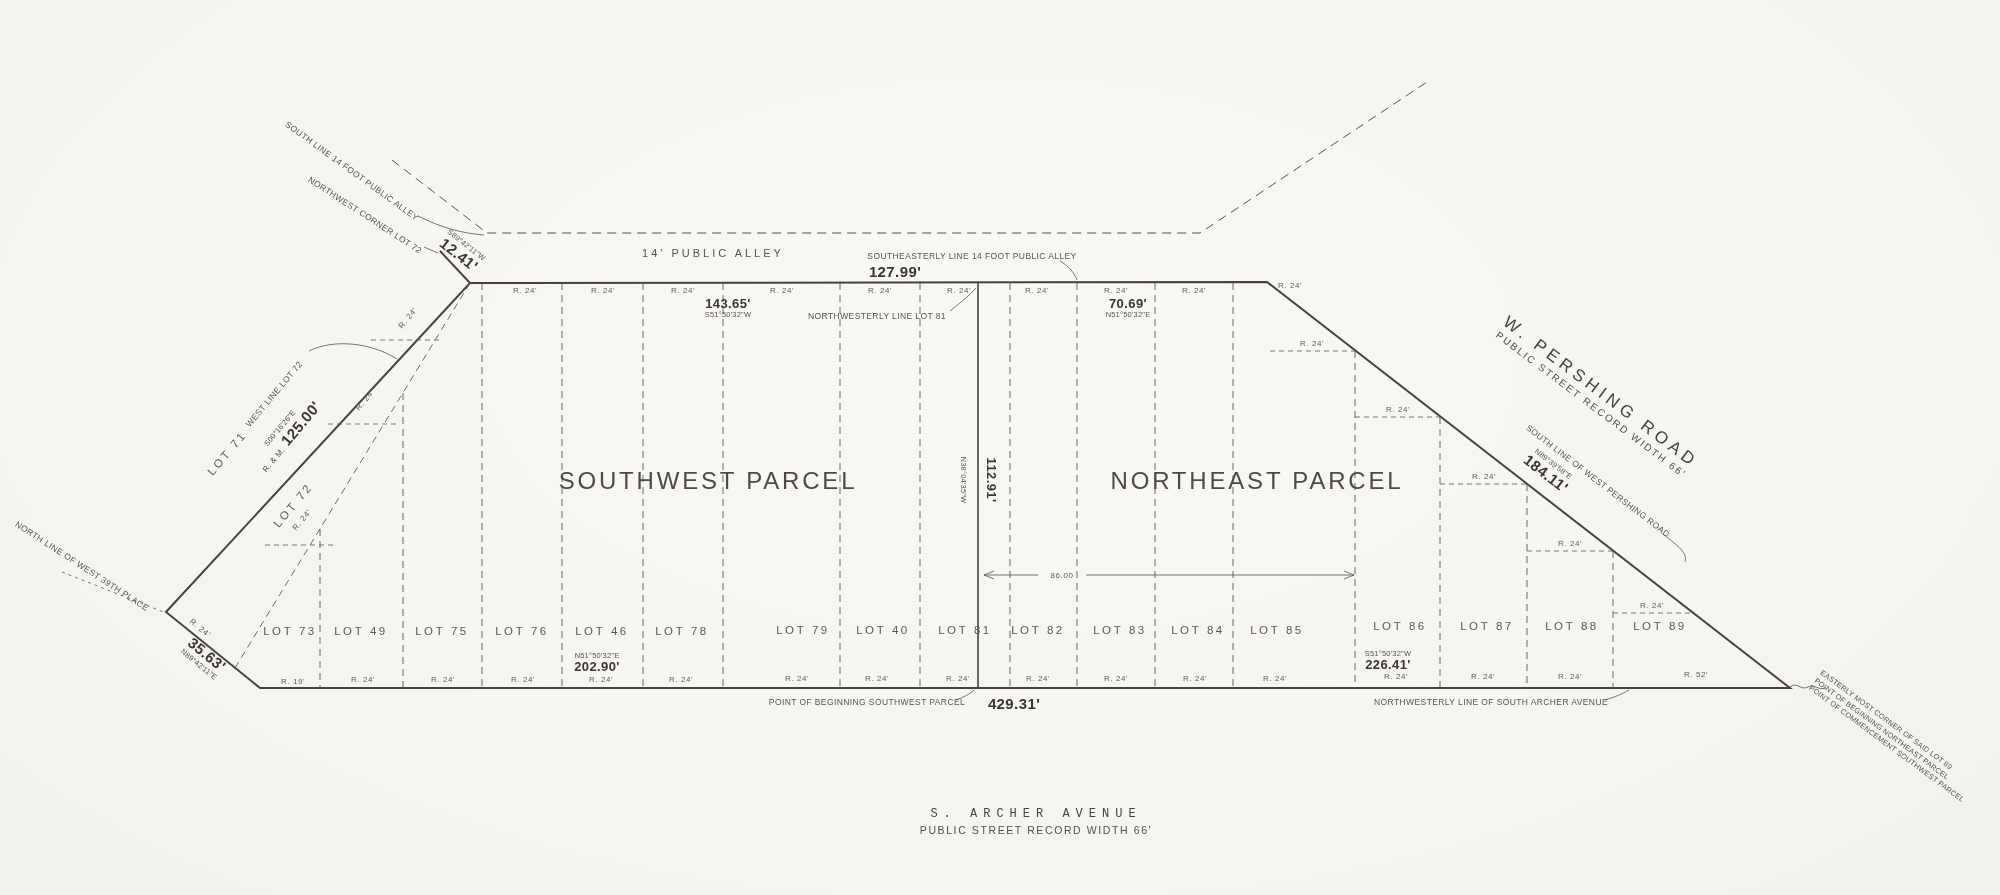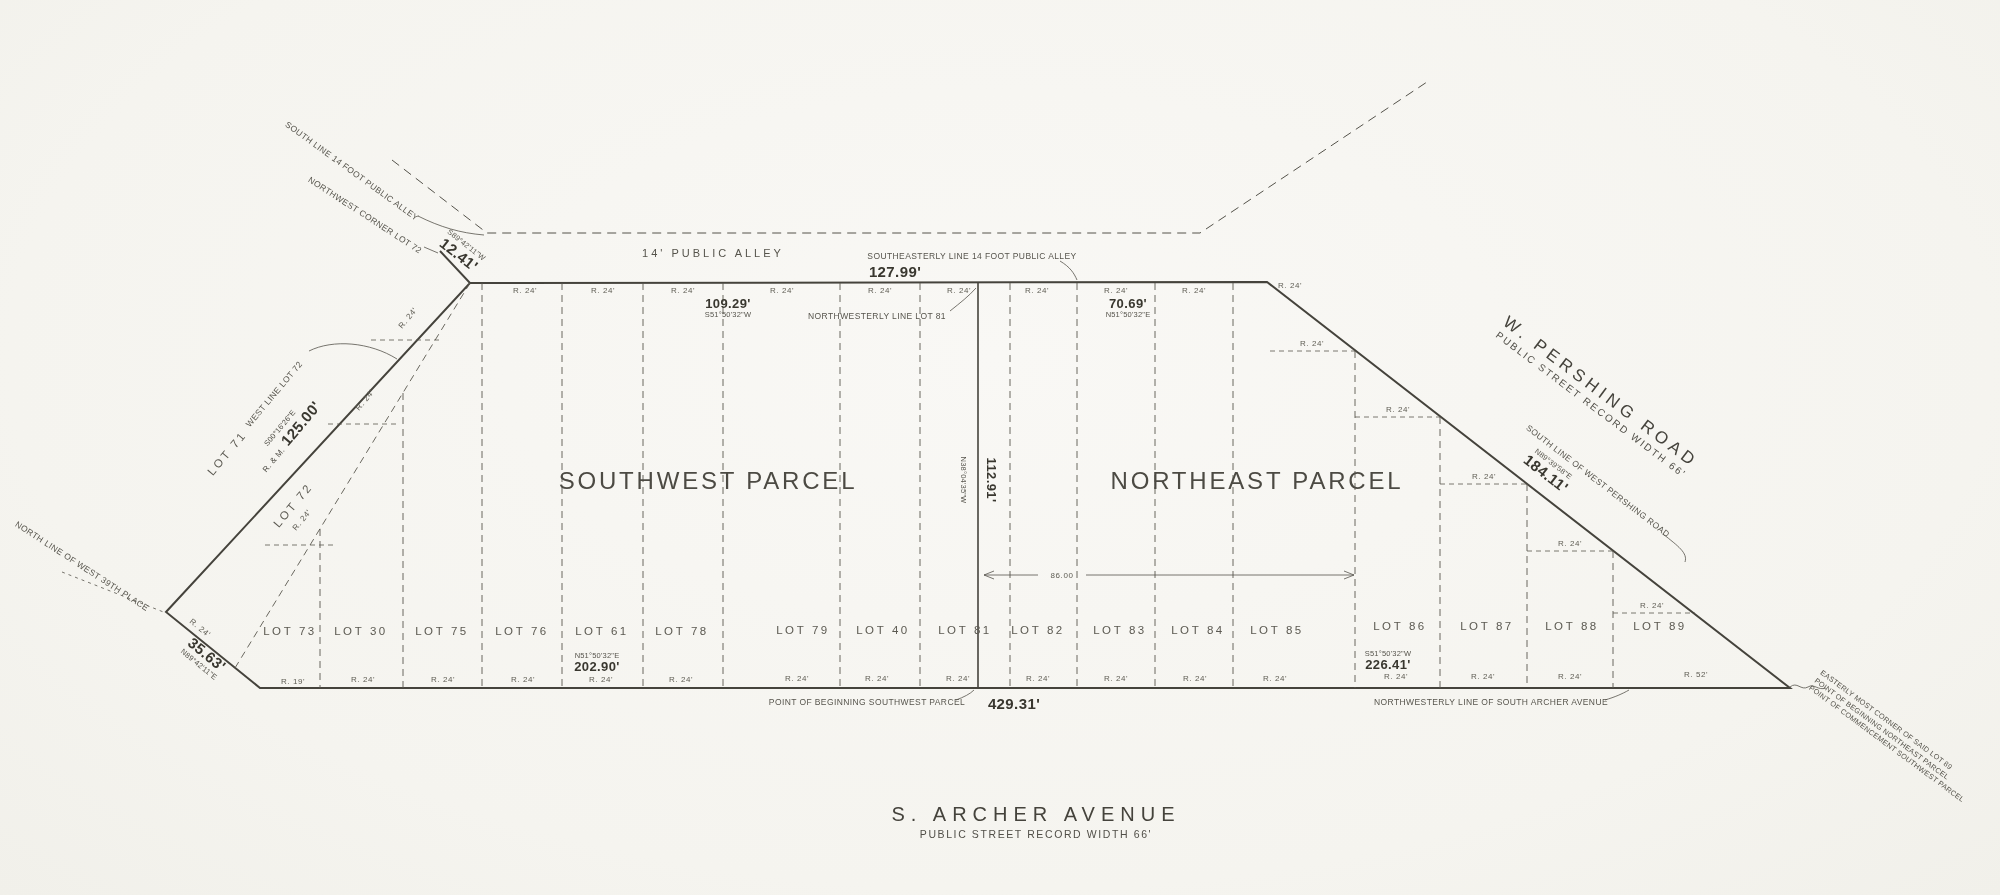--- a/index.html
+++ b/index.html
@@ -14,21 +14,21 @@
       color:#504e47;}
   .note{font-size:8.5px;letter-spacing:.4px;color:#56544c;}
   .tick{font-size:8px;letter-spacing:.6px;color:#5e5c53;}
   .lot{font-size:11.5px;letter-spacing:2.6px;color:#5b5951;}
   .dim{font-weight:bold;font-size:13px;letter-spacing:.4px;color:#39372f;}
   .dim-lg{font-size:15px;}
   .dim-sm{font-size:8px;font-weight:normal;color:#504e47;}
   .brg{font-size:7.5px;letter-spacing:.2px;color:#56544c;}
   .parcel{font-size:24px;letter-spacing:2.8px;color:#4c4a43;}
   .alley{font-size:11px;letter-spacing:3px;color:#55534b;}
-  .street-title{font-size:20px;letter-spacing:6px;color:#45433c;}
+  .street-title{font-size:12px;letter-spacing:6px;color:#45433c;font-family:Liberation Mono, monospace;}
   .street-sub{font-size:10.5px;letter-spacing:1.6px;color:#514f48;}
   .pershing-title{font-size:17px;letter-spacing:4.5px;color:#45433c;}
   .pershing-sub{font-size:10px;letter-spacing:2px;color:#514f48;}
   .corner-note{font-size:7.3px;line-height:9.6px;letter-spacing:.3px;color:#56544c;}
   .dimblock{text-align:center;line-height:1.1;}
 </style>
 </head>
 <body>
 
 <div id="plat">
@@ -77,24 +77,24 @@
     <div class="street-sub" style="margin-top:4px">PUBLIC STREET RECORD WIDTH 66'</div>
   </div>
 
   <span class="t parcel" style="left:708px;top:481px">SOUTHWEST PARCEL</span>
   <span class="t parcel" style="left:1257px;top:481px">NORTHEAST PARCEL</span>
 
   <span class="t lot" style="left:227px;top:453px;--r:-50deg">LOT 71</span>
   <span class="t lot" style="left:293px;top:505px;--r:-50deg">LOT 72</span>
 
   <span class="t lot" style="left:290px;top:631px">LOT 73</span>
-  <span class="t lot" style="left:361px;top:631px">LOT 30</span>
+  <span class="t lot" style="left:361px;top:631px">LOT 49</span>
   <span class="t lot" style="left:442px;top:631px">LOT 75</span>
   <span class="t lot" style="left:522px;top:631px">LOT 76</span>
-  <span class="t lot" style="left:602px;top:631px">LOT 61</span>
+  <span class="t lot" style="left:602px;top:631px">LOT 46</span>
   <span class="t lot" style="left:682px;top:631px">LOT 78</span>
   <span class="t lot" style="left:803px;top:630px">LOT 79</span>
   <span class="t lot" style="left:883px;top:630px">LOT 40</span>
   <span class="t lot" style="left:965px;top:630px">LOT 81</span>
   <span class="t lot" style="left:1038px;top:630px">LOT 82</span>
   <span class="t lot" style="left:1120px;top:630px">LOT 83</span>
   <span class="t lot" style="left:1198px;top:630px">LOT 84</span>
   <span class="t lot" style="left:1277px;top:630px">LOT 85</span>
   <span class="t lot" style="left:1400px;top:626px">LOT 86</span>
   <span class="t lot" style="left:1487px;top:626px">LOT 87</span>
@@ -142,21 +142,21 @@
   <span class="t tick" style="left:200px;top:628px;--r:39deg">R. 24'</span>
 
   <div class="t dimblock" style="left:461px;top:252px;--r:38deg">
     <div class="brg">S89°42'11"W</div>
     <div class="dim dim-lg">12.41'</div>
   </div>
 
   <span class="t dim dim-lg" style="left:895px;top:271px">127.99'</span>
 
   <div class="t dimblock" style="left:728px;top:308px">
-    <div class="dim">109.29'</div>
+    <div class="dim">143.65'</div>
     <div class="brg">S51°50'32"W</div>
   </div>
 
   <div class="t dimblock" style="left:1128px;top:308px">
     <div class="dim">70.69'</div>
     <div class="brg">N51°50'32"E</div>
   </div>
 
   <div class="t dimblock" style="left:287px;top:434px;--r:-50deg">
     <div class="brg">S00°16'26"E</div>

